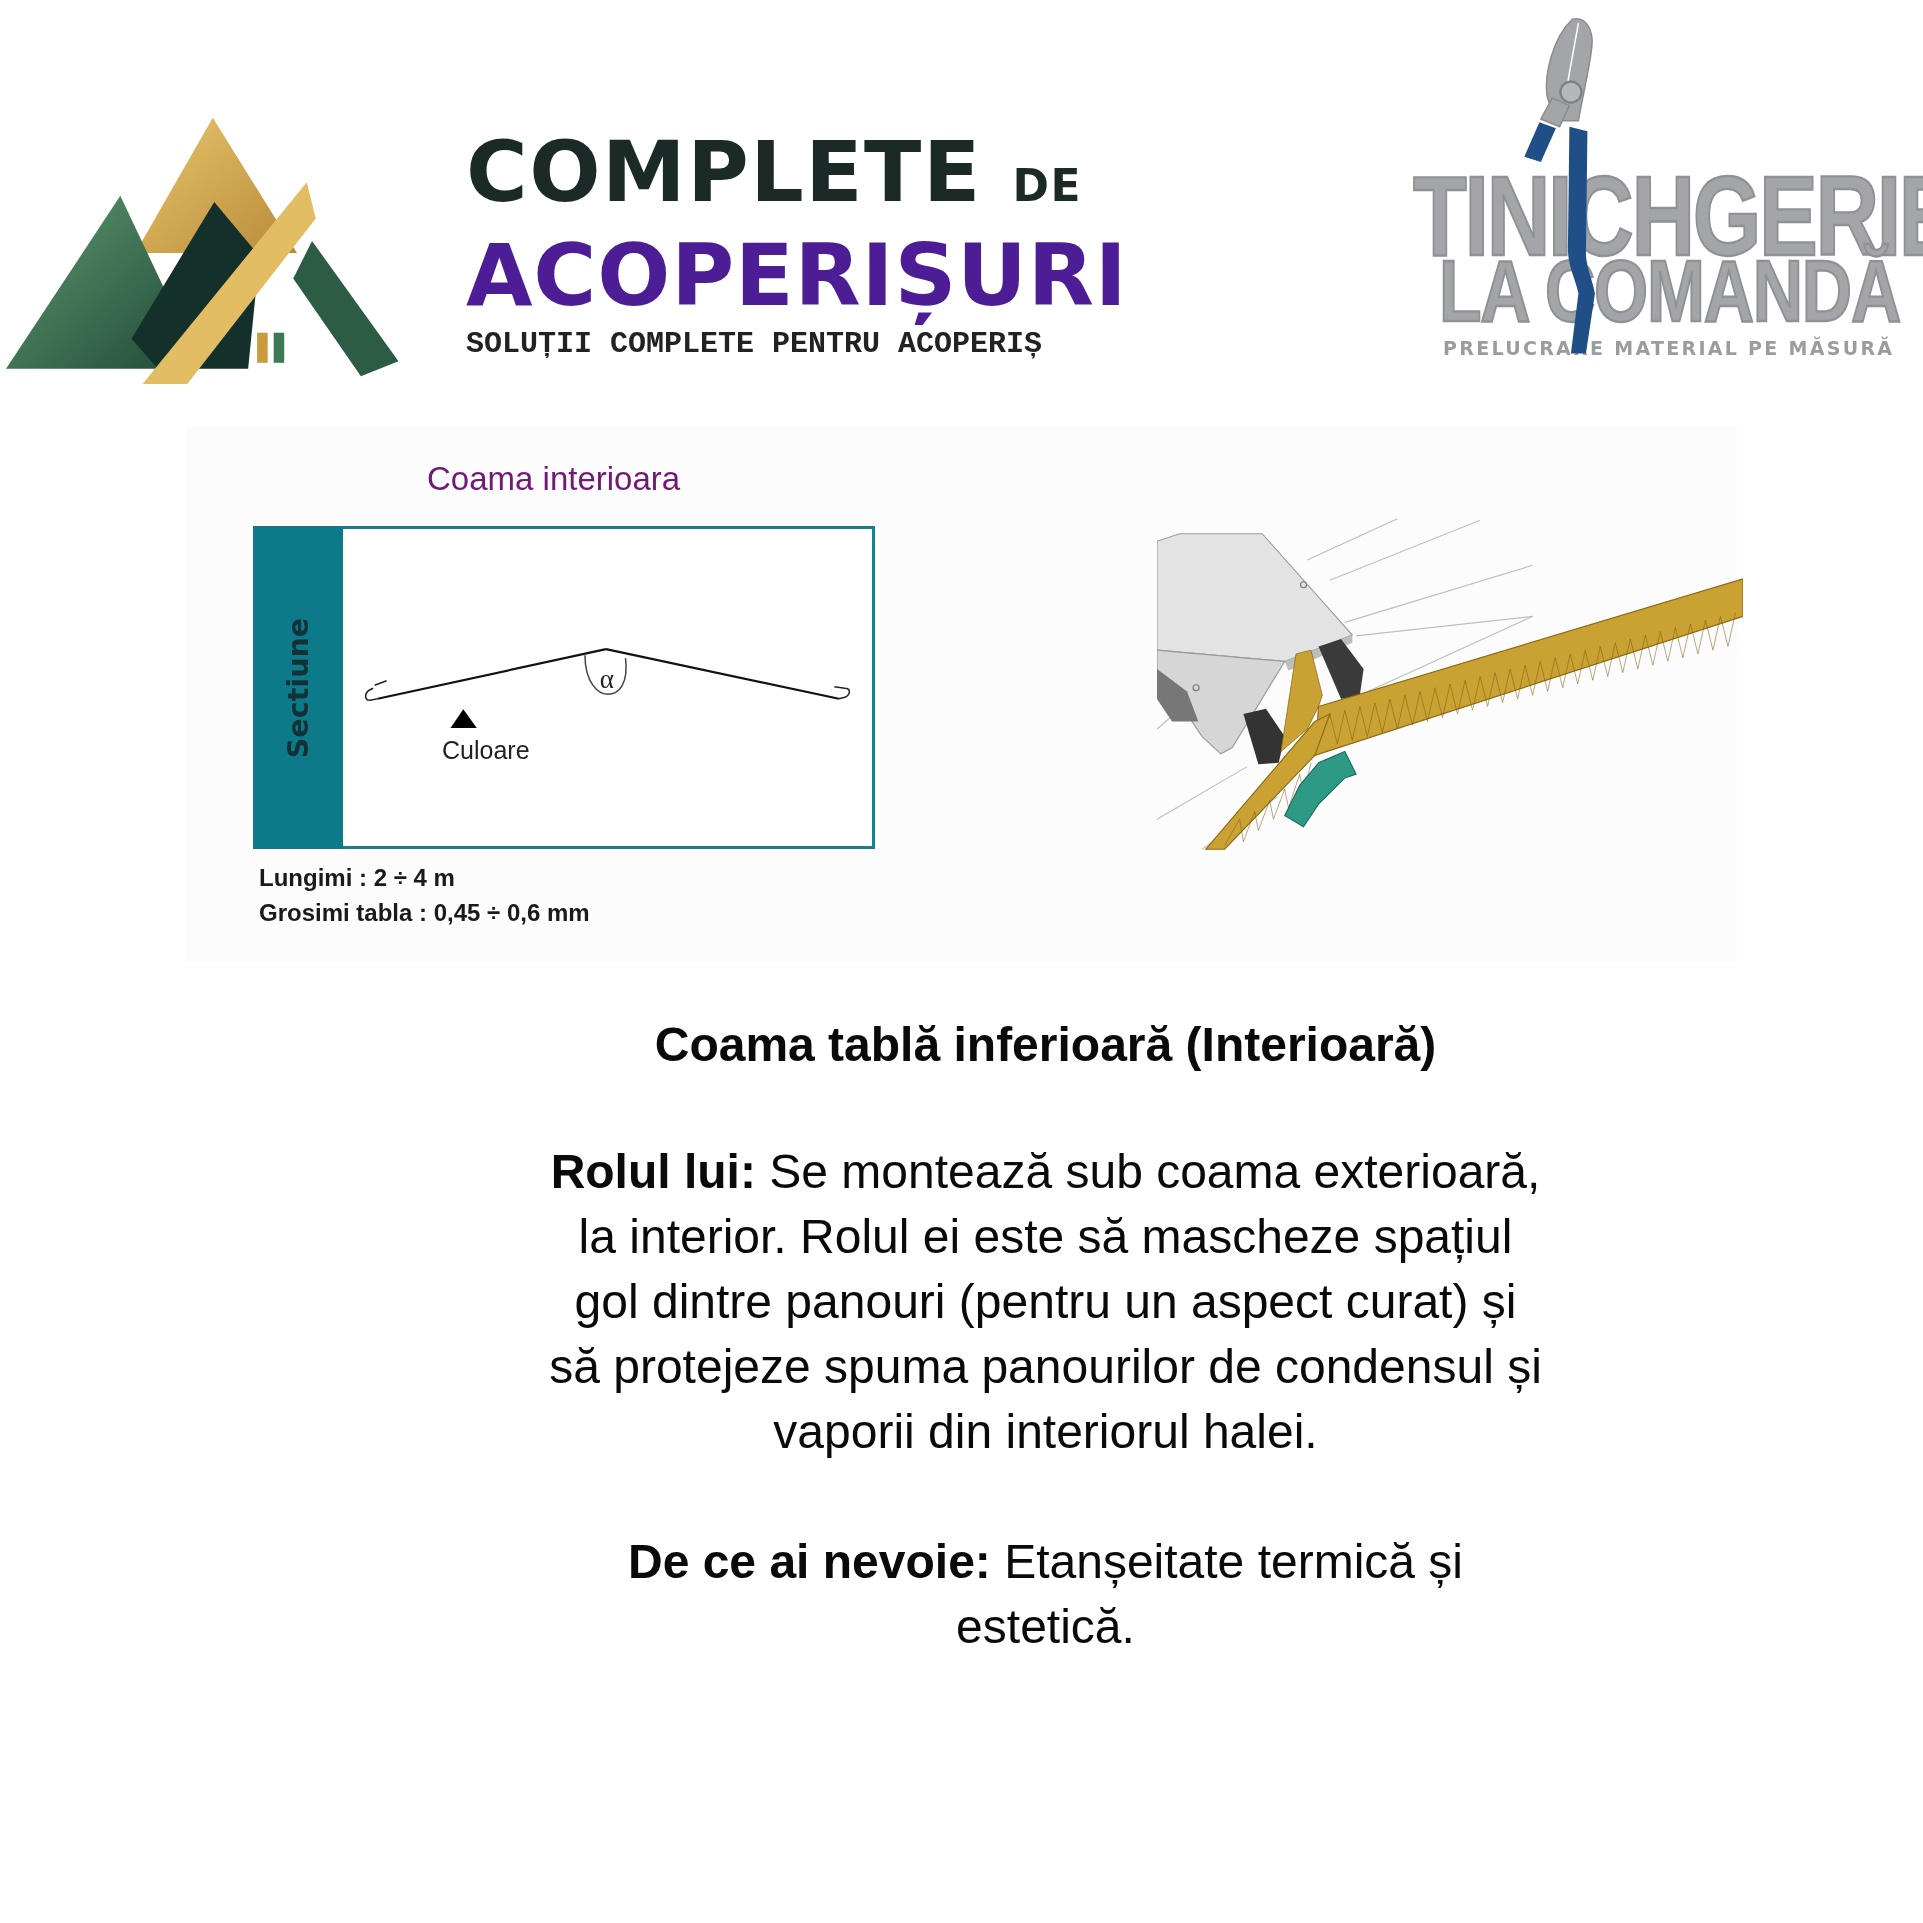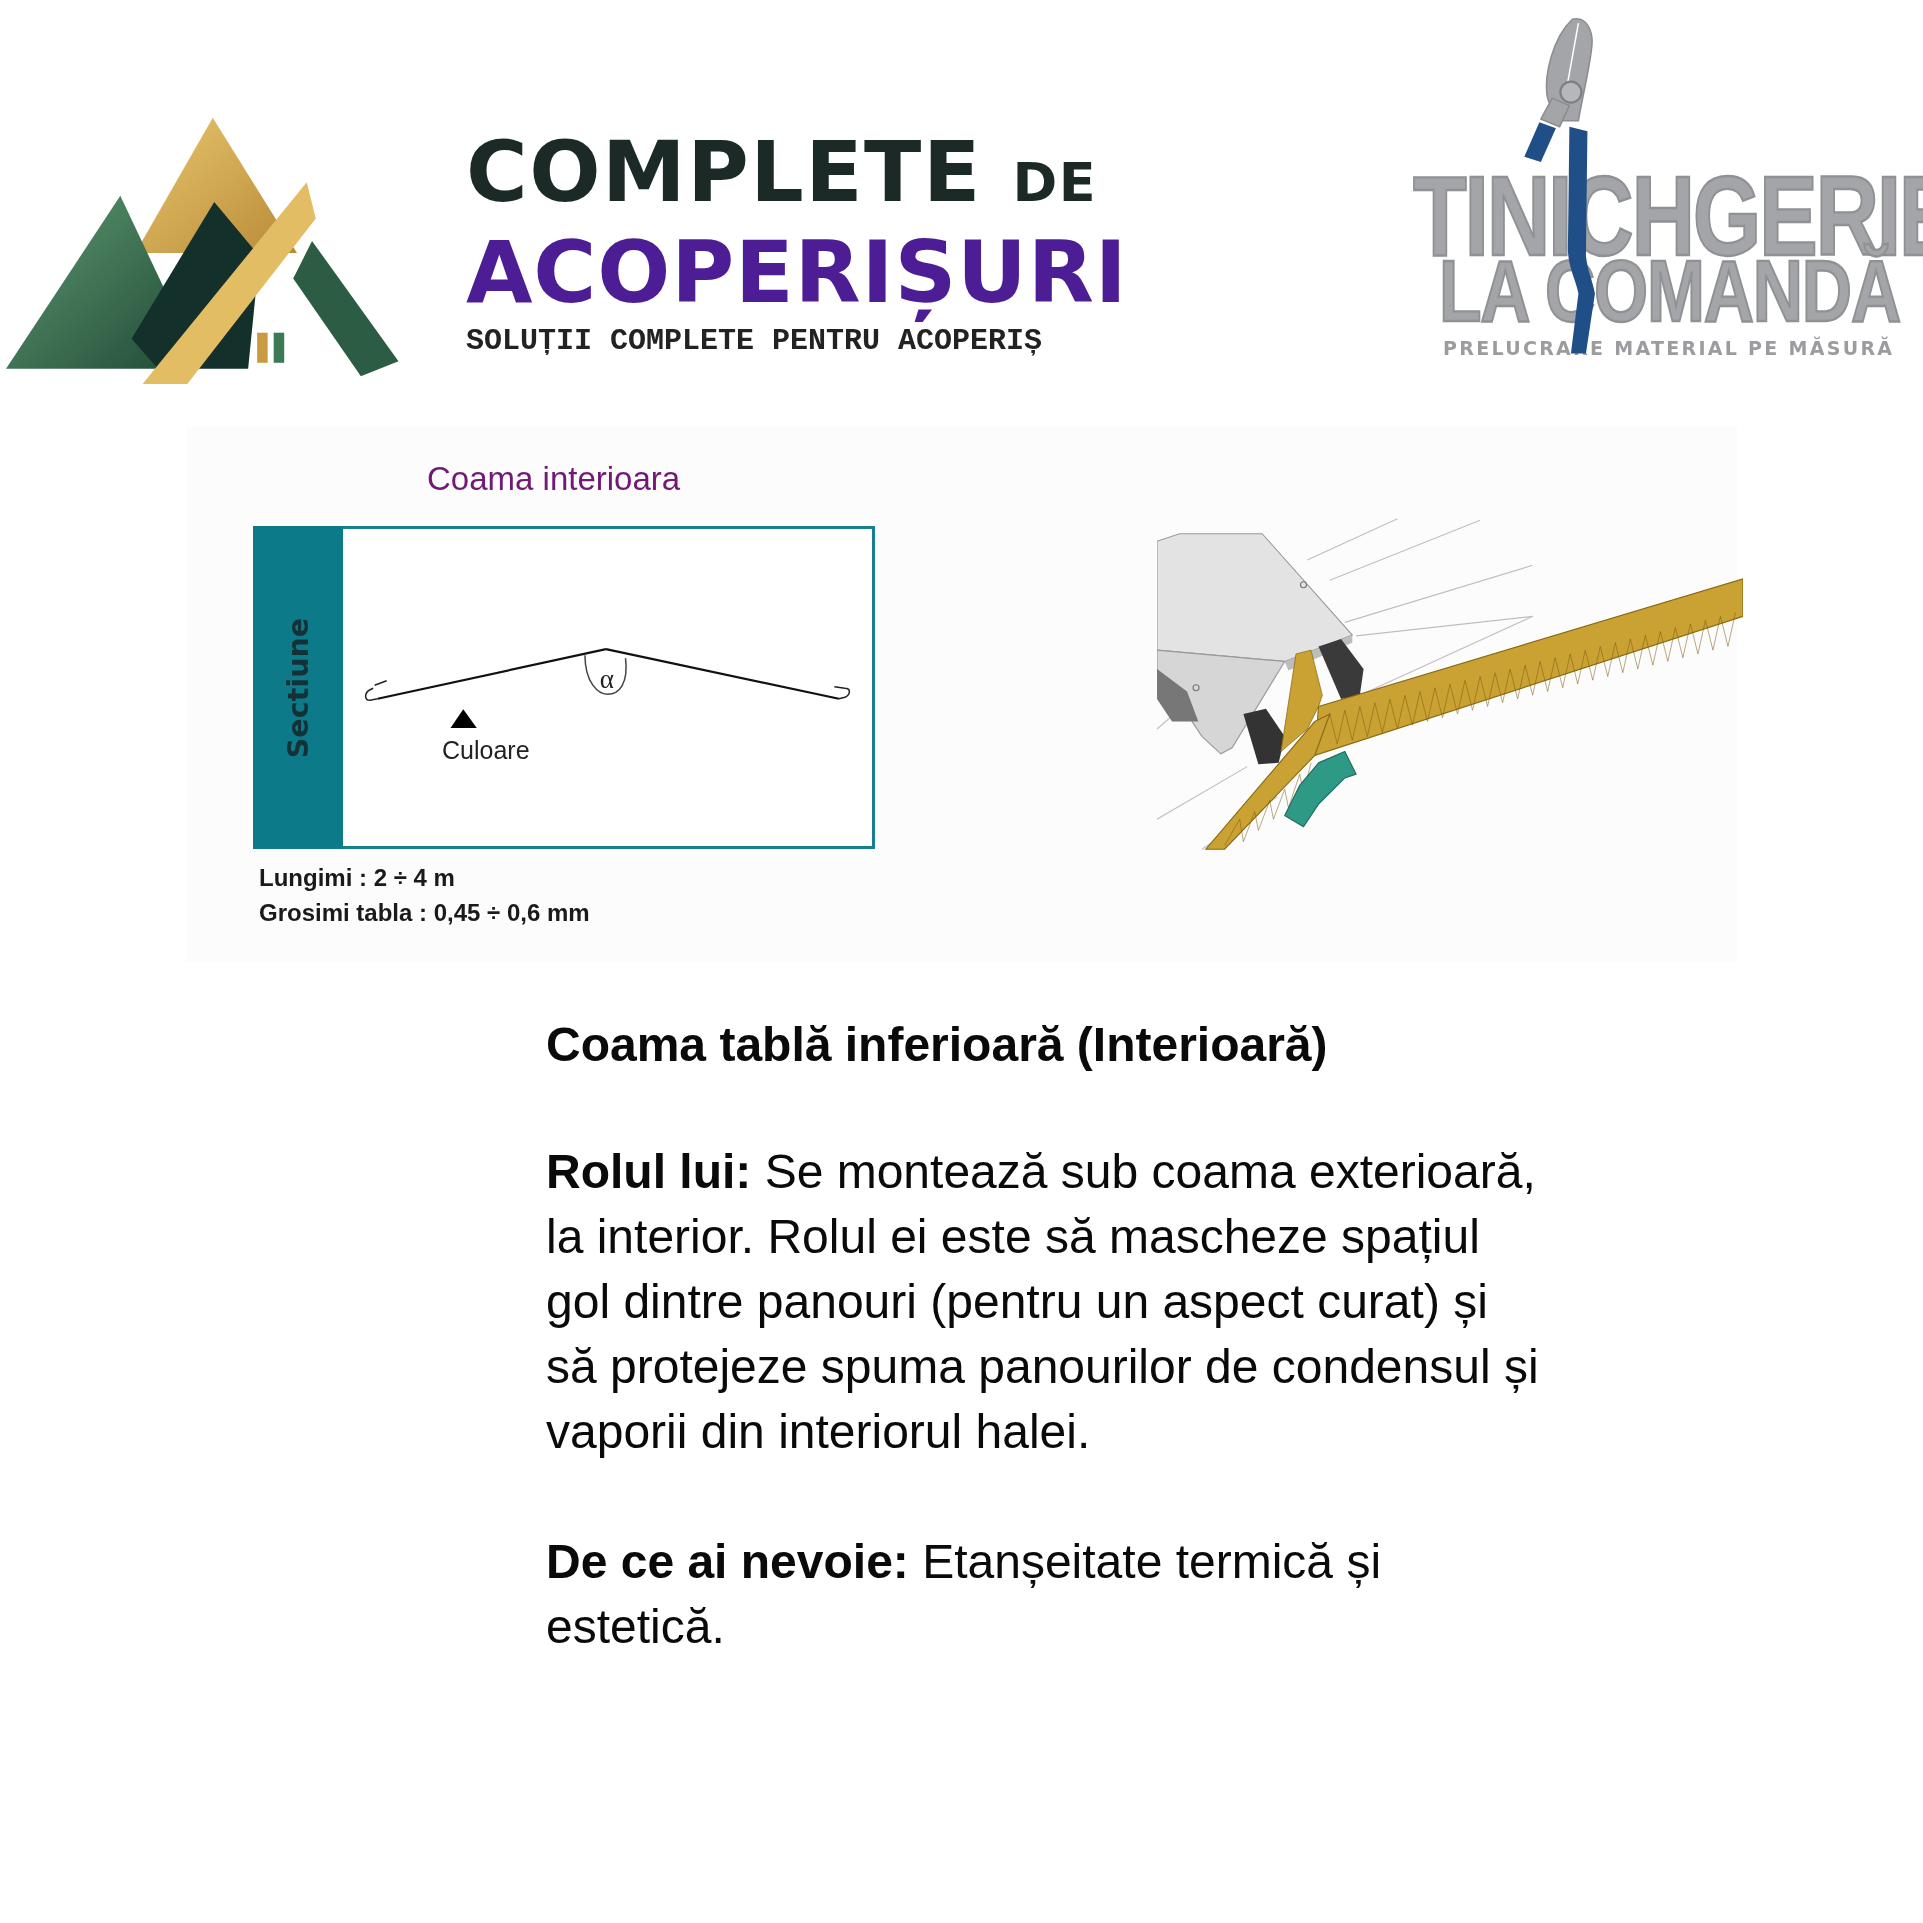--- a/index.html
+++ b/index.html
@@ -2,21 +2,21 @@
 <html style="font-size:12px"><head>
 <meta charset="utf-8">
 <style>
   html,body{margin:0;padding:0;background:#ffffff;}
   body{width:1924px;height:1924px;position:relative;overflow:hidden;font-family:"Liberation Sans",sans-serif;color:#111;}
   .abs{position:absolute;}
   
   .brand-left-logo{left:0;top:113px;width:406px;height:271px;}
   .brand-left-text{left:466px;top:128px;width:601px;}
   .bl-line1{font-family:"DejaVu Sans",sans-serif;font-weight:bold;font-size:84px;color:#1b2a26;letter-spacing:1.5px;line-height:89px;white-space:nowrap;}
-  .bl-line1 .de{font-size:54px;text-align:center;}
+  .bl-line1 .de{font-size:44px;text-align:center;}
   .bl-line2{font-family:"DejaVu Sans",sans-serif;font-weight:bold;font-size:86px;color:#4c1d95;letter-spacing:0.8px;line-height:90px;white-space:nowrap;}
   .bl-tag{font-family:Liberation Mono, monospace;font-weight:bold;font-size:30px;color:#222;margin-top:7px;letter-spacing:0;white-space:nowrap;}
   
   .brand-right{left:1398px;top:7.5px;width:481px;height:353px;}
   .br-line1{position:absolute;left:15px;top:143px;font-family:"Liberation Sans",sans-serif;font-weight:bold;font-size:113px;color:#a3a5a8;letter-spacing:-3px;transform:scaleX(0.78);transform-origin:left top;white-space:nowrap;-webkit-text-stroke:2.3px #8f9194;}
   .br-line2{position:absolute;left:41px;top:233px;font-family:"Liberation Sans",sans-serif;font-weight:bold;font-size:87px;color:#a3a5a8;letter-spacing:-1.5px;transform:scaleX(0.8);transform-origin:left top;white-space:nowrap;-webkit-text-stroke:2.3px #8f9194;}
   .br-tag{position:absolute;left:45px;top:329px;font-family:"DejaVu Sans",sans-serif;font-weight:bold;font-size:19px;color:#9a9c9f;letter-spacing:2.3px;white-space:nowrap;}
   .br-tool{position:absolute;left:0;top:0;width:481px;height:353px;}
   
   .panel{left:186px;top:427px;width:1551px;height:535px;background:#fcfcfc;}
@@ -24,21 +24,21 @@
   .sec-box{left:253px;top:526px;width:622px;height:323px;border:3px solid #15818f;background:#ffffff;box-sizing:border-box;}
   .sec-side{left:253px;top:526px;width:90px;height:323px;background:#0d7a8a;}
   .sec-label{left:253px;top:526px;width:90px;height:323px;display:flex;align-items:center;justify-content:center;}
   .sec-label span{transform:rotate(-90deg);font-family:"DejaVu Sans",sans-serif;font-weight:bold;font-size:28.6px;color:#123238;white-space:nowrap;}
   .profile-svg{left:343px;top:529px;width:529px;height:317px;}
   .culoare{left:442px;top:736px;font-family:"Liberation Sans",sans-serif;font-size:25px;color:#222;}
   .spec1{left:259px;top:864px;font-family:"Liberation Sans",sans-serif;font-weight:bold;font-size:24px;color:#1a1a1a;white-space:nowrap;}
   .spec2{left:259px;top:899px;font-family:"Liberation Sans",sans-serif;font-weight:bold;font-size:24px;color:#1a1a1a;white-space:nowrap;}
   .iso-svg{left:1157px;top:496px;width:586px;height:406px;}
   
-  .content{left:546px;top:1013px;width:999px;font-family:"Liberation Sans",sans-serif;color:#0a0a0a;}
+  .content{left:546px;top:1013px;width:999px;font-family:"Liberation Sans",sans-serif;color:#0a0a0a;text-align:center;}
   .c-title{font-weight:bold;font-size:48px;line-height:63px;margin:0 0 63px 0;}
   .c-para{font-size:48px;line-height:65px;margin:0 0 65px 0;}
   .c-para b{font-weight:bold;}
 </style>
 </head>
 <body>
 
 <div class="abs brand-left-logo">
   <svg viewBox="0 0 540 360" width="406" height="271">
     <defs>

